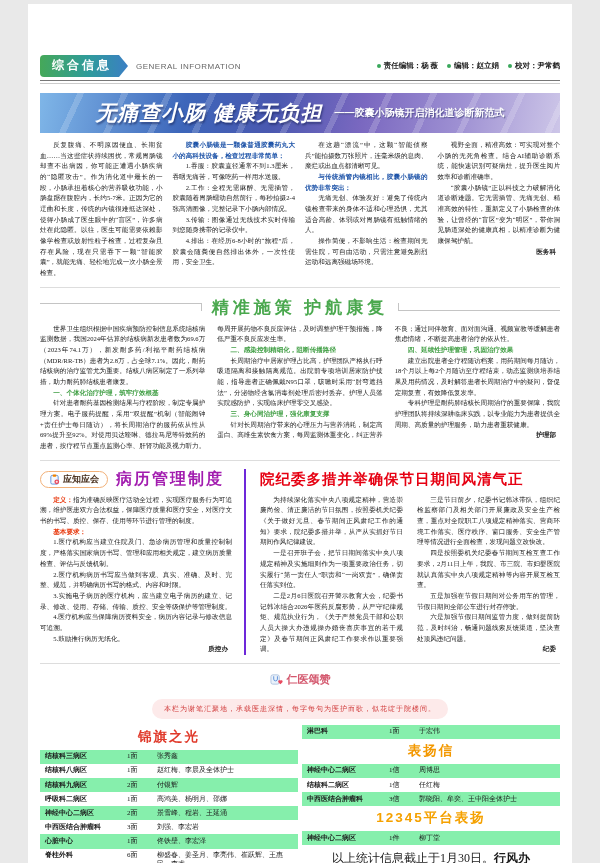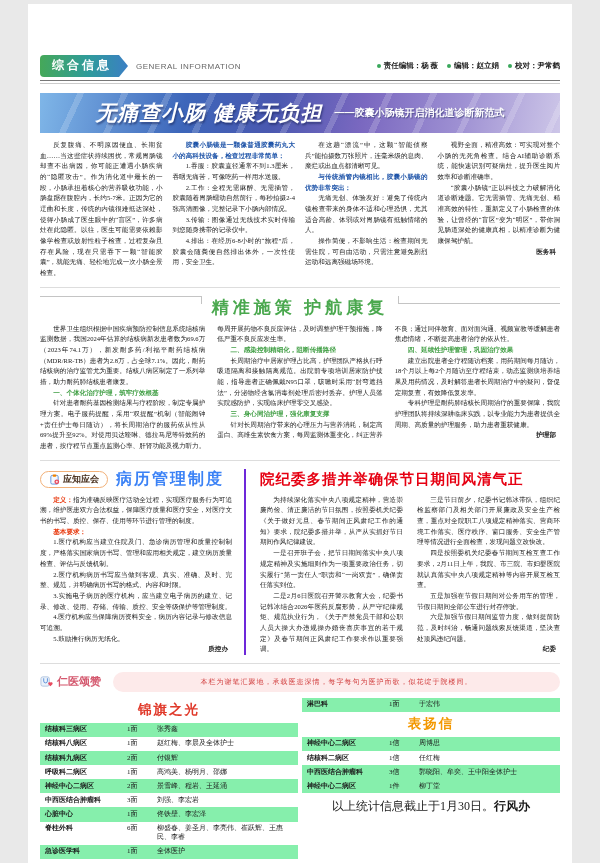--- a/index.html
+++ b/index.html
@@ -35,40 +35,40 @@
   .cols4{margin-top:7px;column-count:4;column-gap:10px;font-size:6.6px;line-height:1.62;text-align:justify;}
   .cols3{column-count:3;column-gap:12px;font-size:6.6px;line-height:1.62;text-align:justify;}
   .cols2{column-count:2;column-gap:14px;font-size:6.6px;line-height:1.62;text-align:justify;}
   .cols4 p,.cols3 p,.cols2 p,.plain p{margin:0;text-indent:2em;}
   .blue{color:#1d53a8;font-weight:bold;}
   .green-sub{color:#43a047;font-weight:bold;}
   .sig{text-align:right;font-weight:bold;text-indent:0 !important;padding-right:4px;}
   .divider{border:0;border-top:1px solid #ddd;margin:8px 0;}
 
   
-  .sec2-head{display:flex;gap:10px;margin:4px 0 5px;}
+  .sec2-head{display:flex;align-items:center;gap:10px;margin:4px 0 5px;}
   .deco-l{flex:1;height:7px;border-top:1px solid #c4c4c4;border-right:1px solid #c4c4c4;}
   .deco-r{flex:1;height:7px;border-bottom:1px solid #c4c4c4;border-left:1px solid #c4c4c4;}
   .sec2-title{color:#4aa84e;font-size:17px;font-weight:bold;letter-spacing:4px;font-family:"Liberation Sans",sans-serif;}
 
   
   .bottom{display:grid;grid-template-columns:206px 1fr;column-gap:14px;}
   .b-left{border-right:2px solid #6d28d9;padding-right:12px;}
   .know-head{display:flex;align-items:center;margin-bottom:5px;}
   .know-badge{display:flex;align-items:center;gap:3px;background:#fff;border:1px solid #f2b179;border-radius:10px;
       padding:1px 8px;color:#4a3220;font-weight:bold;font-size:9px;font-family:"Liberation Sans",sans-serif;}
-  .know-title{flex:1;text-align:center;color:#3b82f6;font-size:16px;font-weight:bold;letter-spacing:2px;
+  .know-title{flex:1;text-align:center;color:#a21caf;font-size:16px;font-weight:bold;letter-spacing:2px;
       font-family:"Liberation Sans",sans-serif;}
   .plain{font-size:6.6px;line-height:1.62;text-align:justify;}
   .red-b{color:#e8380d;font-weight:bold;}
   .disc-title{color:#e60012;font-size:14.5px;font-weight:bold;letter-spacing:1px;
       margin:1px 0 6px;font-family:"Liberation Sans",sans-serif;}
 
   
-  .praise-head{display:flex;align-items:center;gap:12px;margin:6px 0 6px;}
+  .praise-head{display:flex;align-items:center;gap:12px;margin:6px 0 6px;flex-direction:column;}
   .praise-badge{display:flex;align-items:center;gap:4px;font-size:11px;font-weight:bold;color:#d4586e;
       font-family:"Liberation Sans",sans-serif;white-space:nowrap;}
   .praise-note{flex:1;background:#fdeaea;border-radius:11px;padding:5px 12px;color:#d03a3a;font-size:7px;
       text-align:center;letter-spacing:1px;}
   .praise-grid{display:grid;grid-template-columns:1fr 1fr;column-gap:4px;align-items:start;}
   .tbl-title{text-align:center;font-weight:bold;font-size:13.5px;letter-spacing:2px;margin:3px 0 4px;
       font-family:"Liberation Sans",sans-serif;}
   .t-red{color:#e0392a;} .t-orange{color:#f39800;} .t-gold{color:#f5a100;}
   .t-row{display:flex;font-size:7px;line-height:1.3;padding:2.5px 5px;align-items:baseline;}
   .t-row.alt{background:#86efac;}
@@ -272,20 +272,21 @@
             <span class="c-dept">结核科二病区</span>
             <span class="c-count">1信</span>
             <span class="c-names">任红梅</span>
           </div>
         <div class="t-row alt">
             <span class="c-dept">中西医结合肿瘤科</span>
             <span class="c-count">3信</span>
             <span class="c-names">郭晓阳、牟奕、王中阳全体护士</span>
           </div>
 
+        <div class="tbl-title t-gold">12345平台表扬</div>
         <div class="t-row alt">
             <span class="c-dept">神经中心二病区</span>
             <span class="c-count">1件</span>
             <span class="c-names">柳丁堂</span>
           </div>
 
         <div class="praise-footnote">
           <span>以上统计信息截止于1月30日。</span>
           <span class="fn-sig">行风办</span>
         </div>

